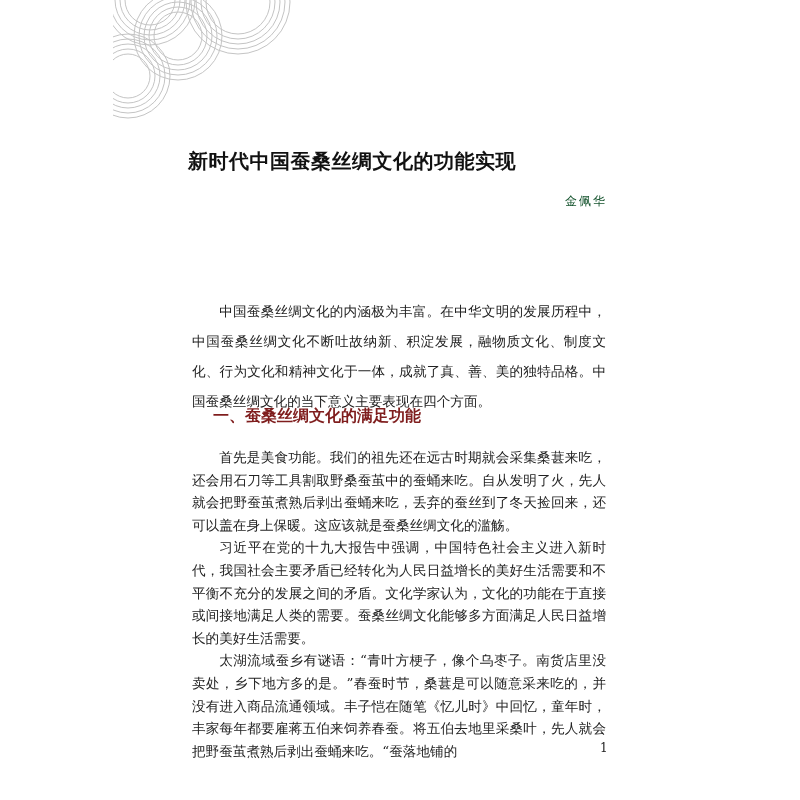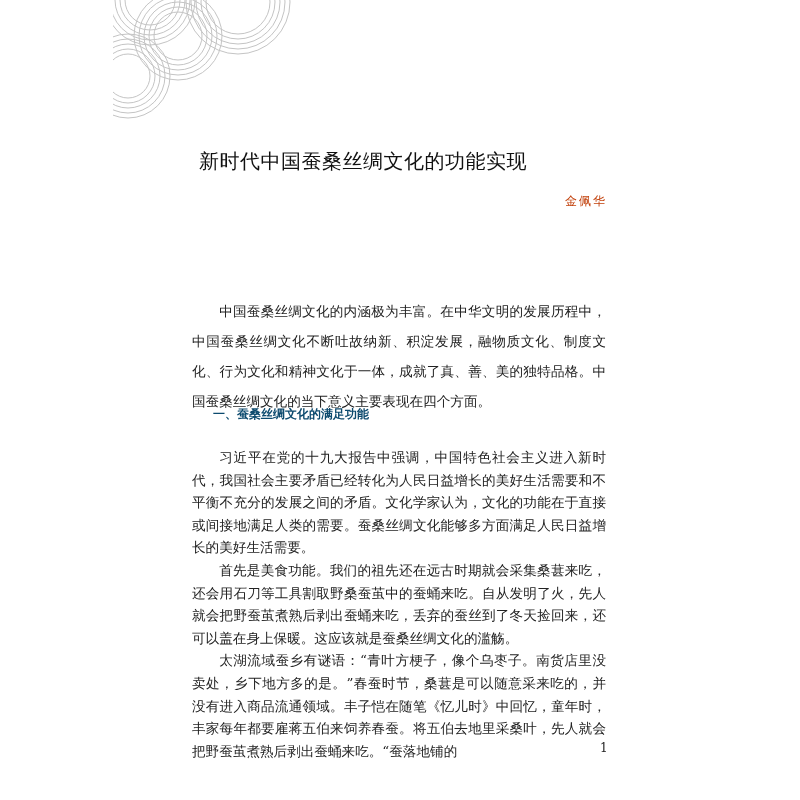--- a/index.html
+++ b/index.html
@@ -17,35 +17,35 @@
     }
     .deco {
       position: absolute;
       left: 0;
       top: 0;
       width: 320px;
       height: 140px;
     }
     .title {
       position: absolute;
-      left: 199px;
+      left: 188px;
       top: 148px;
       font-size: 20px;
-      font-weight: normal;
+      font-weight: bold;
       letter-spacing: 0.5px;
       color: #111;
       margin: 0;
       white-space: nowrap;
     }
     .author {
       position: absolute;
       right: 193px;
       top: 193px;
       font-size: 12px;
-      color: #c2410c;
+      color: #14532d;
       letter-spacing: 2px;
       margin: 0;
     }
     .body-text {
       position: absolute;
       left: 192px;
       top: 296px;
       width: 414px;
       font-size: 13.6px;
       line-height: 30px;
@@ -54,23 +54,23 @@
     .body-text p {
       margin: 0;
       text-indent: 2em;
       text-align: justify;
     }
     .section-heading {
       position: absolute;
       left: 213px;
       top: 406px;
       font-family: "DejaVu Sans", "Liberation Sans", sans-serif;
-      font-size: 12px;
+      font-size: 16px;
       font-weight: bold;
-      color: #0c4a6e;
+      color: #7f1d1d;
       margin: 0;
       white-space: nowrap;
     }
     .body-text-2 {
       position: absolute;
       left: 192px;
       top: 446px;
       width: 414px;
       font-size: 13.6px;
       line-height: 22.6px;
@@ -127,18 +127,18 @@
 
 <div class="author">金佩华</div>
 
 <div class="body-text">
   <p>中国蚕桑丝绸文化的内涵极为丰富。在中华文明的发展历程中，中国蚕桑丝绸文化不断吐故纳新、积淀发展，融物质文化、制度文化、行为文化和精神文化于一体，成就了真、善、美的独特品格。中国蚕桑丝绸文化的当下意义主要表现在四个方面。</p>
 </div>
 
 <h2 class="section-heading">一、蚕桑丝绸文化的满足功能</h2>
 
 <div class="body-text-2">
+  <p>首先是美食功能。我们的祖先还在远古时期就会采集桑葚来吃，还会用石刀等工具割取野桑蚕茧中的蚕蛹来吃。自从发明了火，先人就会把野蚕茧煮熟后剥出蚕蛹来吃，丢弃的蚕丝到了冬天捡回来，还可以盖在身上保暖。这应该就是蚕桑丝绸文化的滥觞。</p>
   <p>习近平在党的十九大报告中强调，中国特色社会主义进入新时代，我国社会主要矛盾已经转化为人民日益增长的美好生活需要和不平衡不充分的发展之间的矛盾。文化学家认为，文化的功能在于直接或间接地满足人类的需要。蚕桑丝绸文化能够多方面满足人民日益增长的美好生活需要。</p>
-  <p>首先是美食功能。我们的祖先还在远古时期就会采集桑葚来吃，还会用石刀等工具割取野桑蚕茧中的蚕蛹来吃。自从发明了火，先人就会把野蚕茧煮熟后剥出蚕蛹来吃，丢弃的蚕丝到了冬天捡回来，还可以盖在身上保暖。这应该就是蚕桑丝绸文化的滥觞。</p>
   <p>太湖流域蚕乡有谜语：“青叶方梗子，像个乌枣子。南货店里没卖处，乡下地方多的是。”春蚕时节，桑葚是可以随意采来吃的，并没有进入商品流通领域。丰子恺在随笔《忆儿时》中回忆，童年时，丰家每年都要雇蒋五伯来饲养春蚕。将五伯去地里采桑叶，先人就会把野蚕茧煮熟后剥出蚕蛹来吃。“蚕落地铺的</p>
 </div>
 
 <div class="page-number">1</div>
 
 </body></html>

